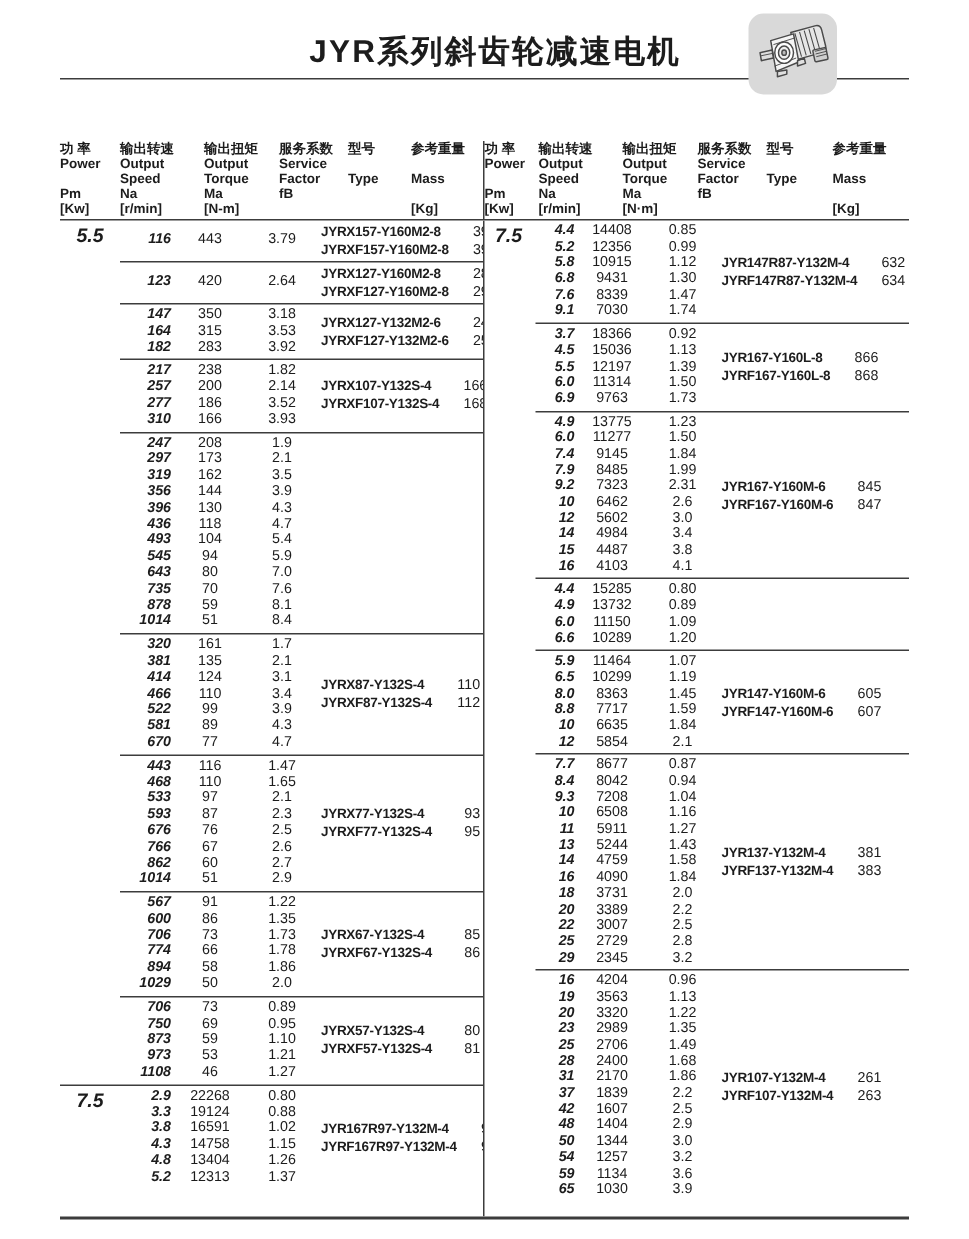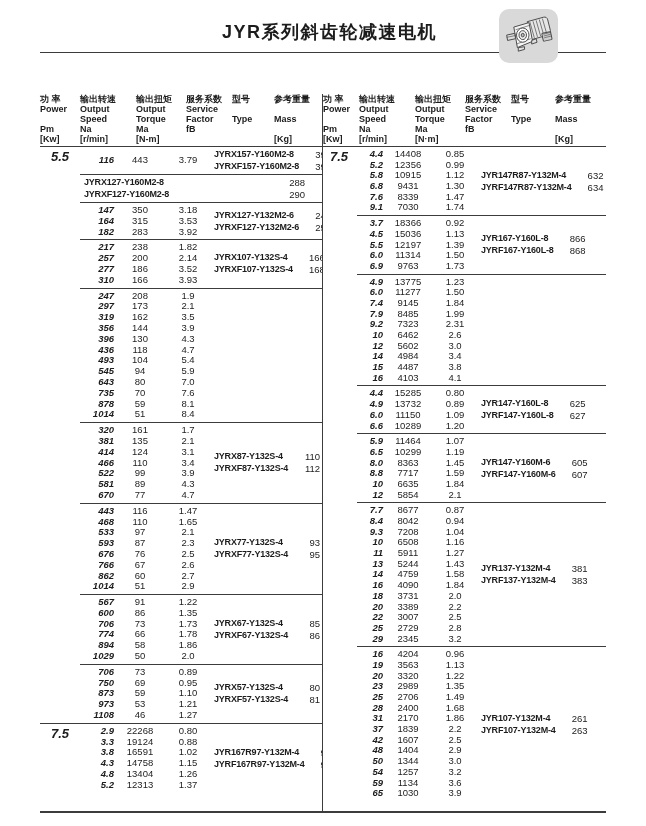--- a/index.html
+++ b/index.html
@@ -7,22 +7,22 @@
     width:646px;height:826px;overflow:hidden;
     font-family:"Liberation Sans","DejaVu Sans",sans-serif;
     color:#1c1c1c;
   }
   .page{position:relative;width:646px;height:826px;background:#fff;}
   .content{padding:0 40px;}
 
   
   .masthead{position:relative;height:74px;margin-top:20px;}
   .m-title{
-    position:absolute;top:0;right:169px;
-    font-size:18px;font-weight:700;letter-spacing:1.5px;white-space:nowrap;
+    position:absolute;top:0;right:152px;
+    font-size:21px;font-weight:700;letter-spacing:1.5px;white-space:nowrap;
   }
   .m-rule{position:absolute;top:32px;left:0;right:0;border-top:1.6px solid #3c3c3c;z-index:1;}
   .m-sub{position:absolute;top:37px;right:157px;font-size:12px;white-space:nowrap;}
   .m-badge{
     position:absolute;top:-11px;right:48px;width:59px;height:54px;
     background:#d9d9d9;border-radius:10px;z-index:2;
     display:flex;align-items:center;justify-content:center;
   }
 
   
@@ -215,20 +215,27 @@
               </div>
               <div class="mrow">
                 <div class="m-type">JYRXF157-Y160M2-8</div>
                 <div class="m-mass">392</div>
               </div>
             </div>
           </div>
           <div class="separator"></div>
           <div class="group">
             <div class="g-power"></div>
+            <div class="g-data">
+              <div class="drow">
+                <div class="d-speed">123</div>
+                <div class="d-torque">420</div>
+                <div class="d-factor">2.64</div>
+              </div>
+            </div>
             <div class="g-models">
               <div class="mrow">
                 <div class="m-type">JYRX127-Y160M2-8</div>
                 <div class="m-mass">288</div>
               </div>
               <div class="mrow">
                 <div class="m-type">JYRXF127-Y160M2-8</div>
                 <div class="m-mass">290</div>
               </div>
             </div>
@@ -742,20 +749,30 @@
                 <div class="d-speed">15</div>
                 <div class="d-torque">4487</div>
                 <div class="d-factor">3.8</div>
               </div>
               <div class="drow">
                 <div class="d-speed">16</div>
                 <div class="d-torque">4103</div>
                 <div class="d-factor">4.1</div>
               </div>
             </div>
+            <div class="g-models">
+              <div class="mrow">
+                <div class="m-type">JYR167-Y160M-6</div>
+                <div class="m-mass">845</div>
+              </div>
+              <div class="mrow">
+                <div class="m-type">JYRF167-Y160M-6</div>
+                <div class="m-mass">847</div>
+              </div>
+            </div>
           </div>
           <div class="separator"></div>
           <div class="group">
             <div class="g-power"></div>
             <div class="g-data">
               <div class="drow">
                 <div class="d-speed">4.4</div>
                 <div class="d-torque">15285</div>
                 <div class="d-factor">0.80</div>
               </div>
@@ -768,30 +785,20 @@
                 <div class="d-speed">6.0</div>
                 <div class="d-torque">11150</div>
                 <div class="d-factor">1.09</div>
               </div>
               <div class="drow">
                 <div class="d-speed">6.6</div>
                 <div class="d-torque">10289</div>
                 <div class="d-factor">1.20</div>
               </div>
             </div>
-            <div class="g-models">
-              <div class="mrow">
-                <div class="m-type">JYR147-Y160L-8</div>
-                <div class="m-mass">625</div>
-              </div>
-              <div class="mrow">
-                <div class="m-type">JYRF147-Y160L-8</div>
-                <div class="m-mass">627</div>
-              </div>
-            </div>
           </div>
           <div class="separator"></div>
           <div class="group">
             <div class="g-power"></div>
             <div class="g-data">
               <div class="drow">
                 <div class="d-speed">5.9</div>
                 <div class="d-torque">11464</div>
                 <div class="d-factor">1.07</div>
               </div>

